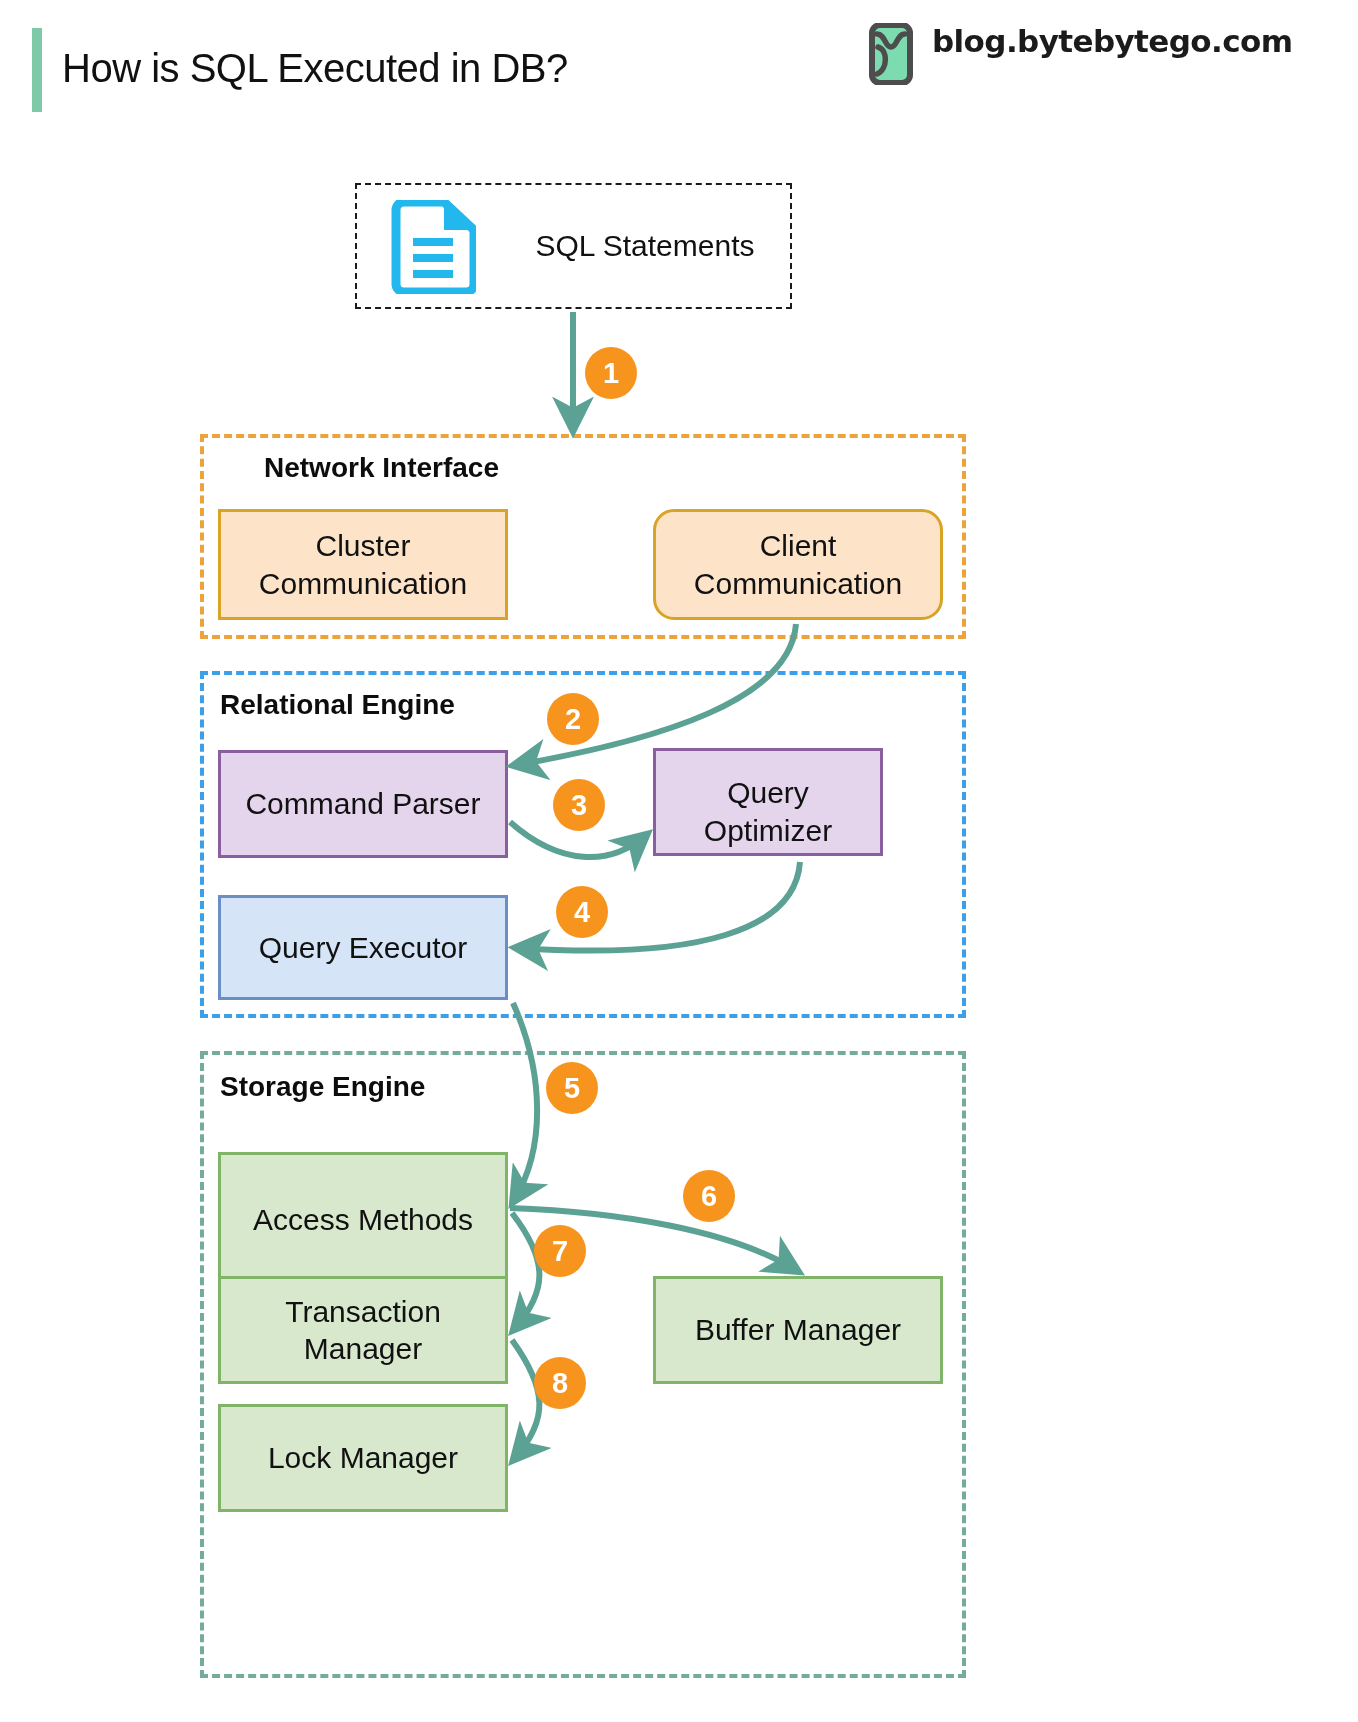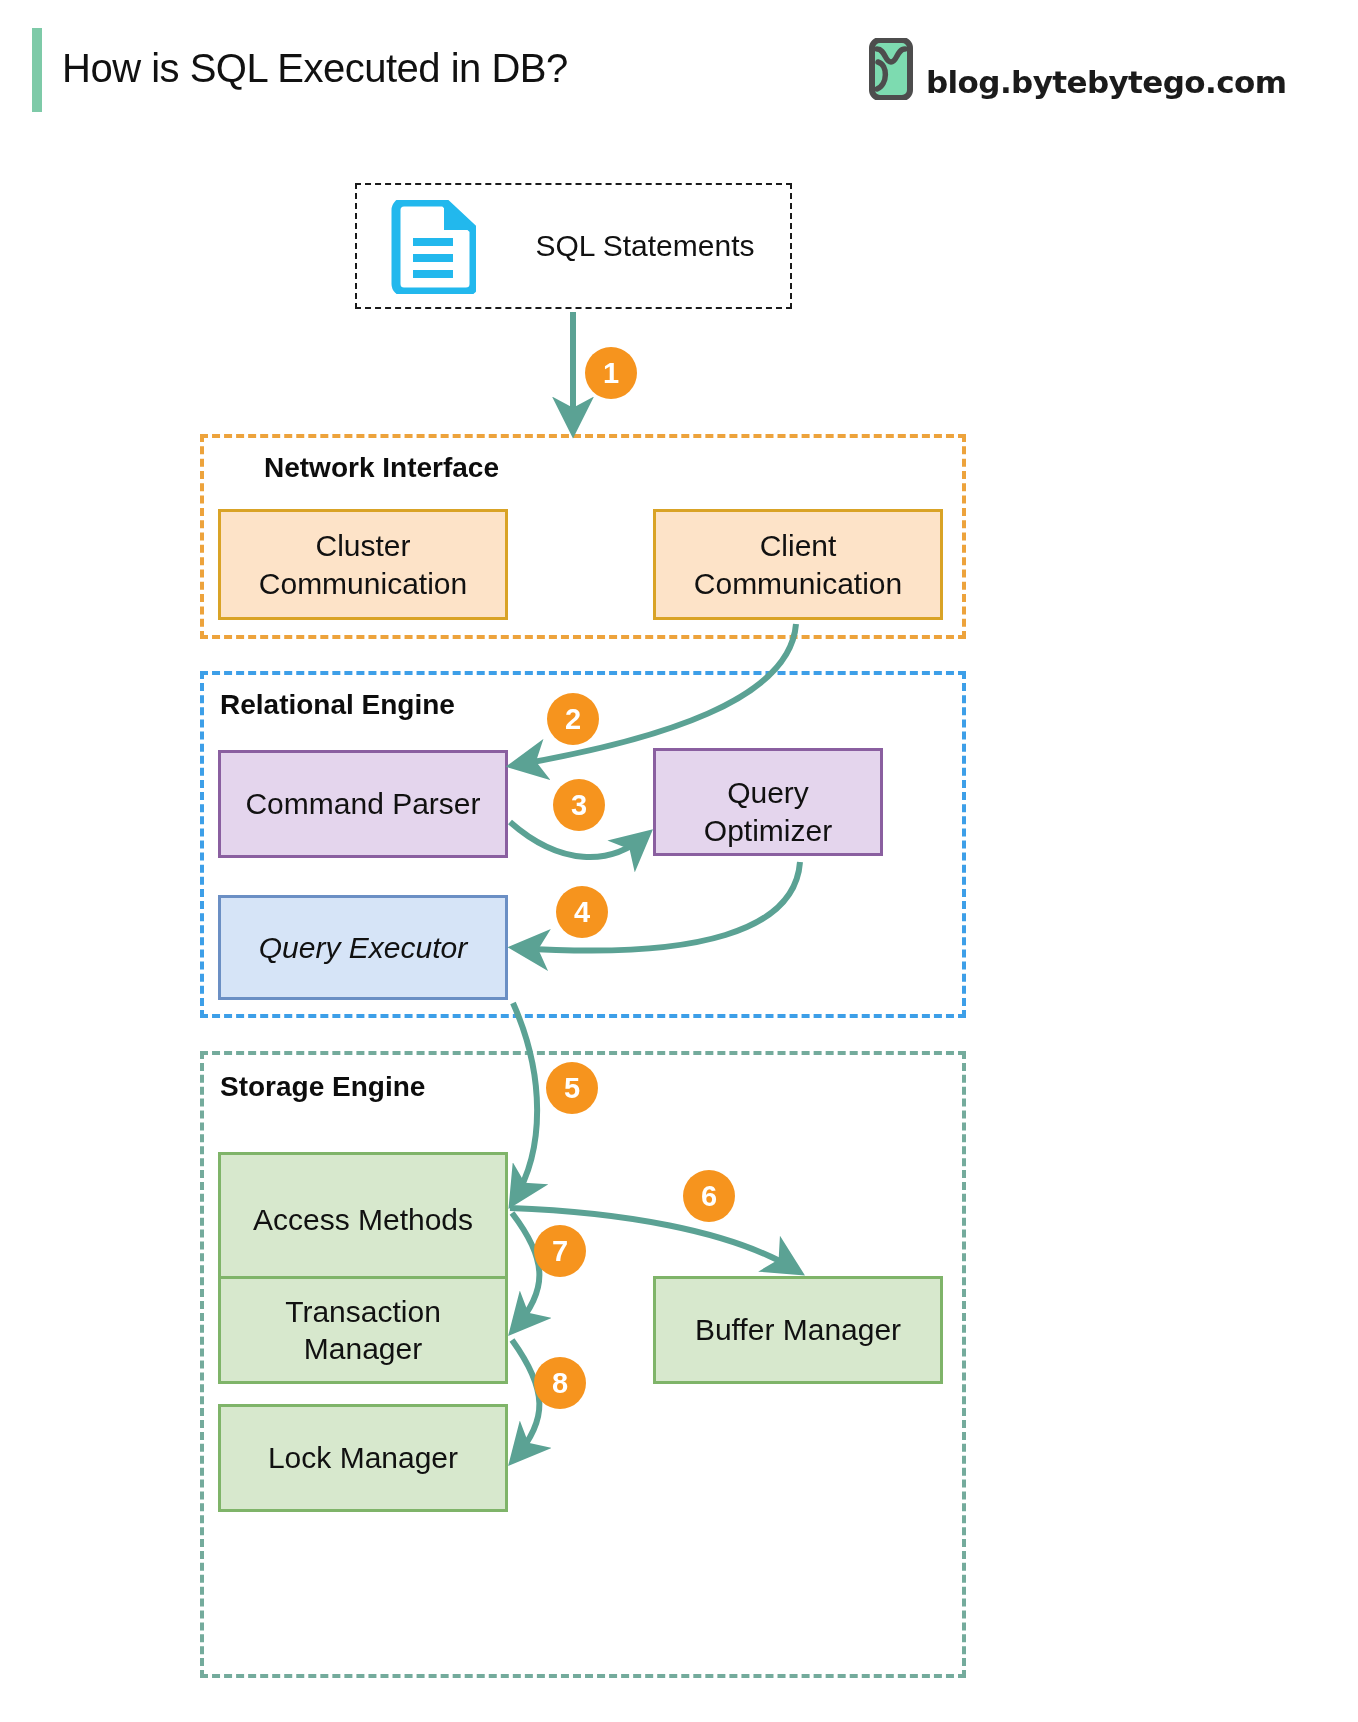--- a/index.html
+++ b/index.html
@@ -32,25 +32,25 @@
     font-size: 40px;
     font-weight: 400;
     color: #111111;
     letter-spacing: -0.5px;
     line-height: 72px;
     white-space: nowrap;
     font-family: "Liberation Sans", sans-serif;
   }
   #brand {
     position: absolute;
-    left: 868px; top: 38px;
+    left: 868px; top: 23px;
     height: 62px;
     display: flex;
-    align-items: flex-end;
-    gap: 12px;
+    align-items: flex-start;
+    gap: 18px;
   }
   #brand-logo { width: 46px; height: 62px; flex: 0 0 auto; }
   #brand-text {
     font-size: 31px;
     font-weight: 700;
     color: #1b1b1b;
     font-family: "DejaVu Sans", sans-serif;
     letter-spacing: -0.6px;
     white-space: nowrap;
   }
@@ -120,25 +120,25 @@
   #storage-group {
     left: 200px; top: 1051px;
     width: 766px; height: 627px;
     border-color: #74ab9c;
   }
   #storage-label { left: 220px; top: 1071px; }
 
   
   .n-orange { background: #fde3c8; border: 3px solid #d9a326; justify-content: center; }
   .n-purple { background: #e4d5ed; border: 3px solid #8a5fa0; }
-  .n-blue   { background: #d6e4f7; border: 3px solid #6b8fc4; font-style: italic; }
+  .n-blue   { background: #d6e4f7; border: 3px solid #6b8fc4; }
   .n-green  { background: #d7e8cd; border: 3px solid #7fb469; }
 
   #node-cluster-comm { left: 218px; top: 509px; width: 290px; height: 111px; }
-  #node-client-comm  { left: 653px; top: 509px; width: 290px; height: 111px; }
+  #node-client-comm  { left: 653px; top: 509px; width: 290px; height: 111px; border-radius: 21px; }
   #node-command-parser { left: 218px; top: 750px; width: 290px; height: 108px; }
   #node-query-optimizer { left: 653px; top: 748px; width: 230px; height: 108px; align-items: flex-end; }
   #node-query-executor { left: 218px; top: 895px; width: 290px; height: 105px; }
   #node-access-methods { left: 218px; top: 1152px; width: 290px; height: 136px; }
   #node-transaction-manager { left: 218px; top: 1276px; width: 290px; height: 108px; }
   #node-buffer-manager { left: 653px; top: 1276px; width: 290px; height: 108px; }
   #node-lock-manager { left: 218px; top: 1404px; width: 290px; height: 108px; }
 
   
   #arrows {

